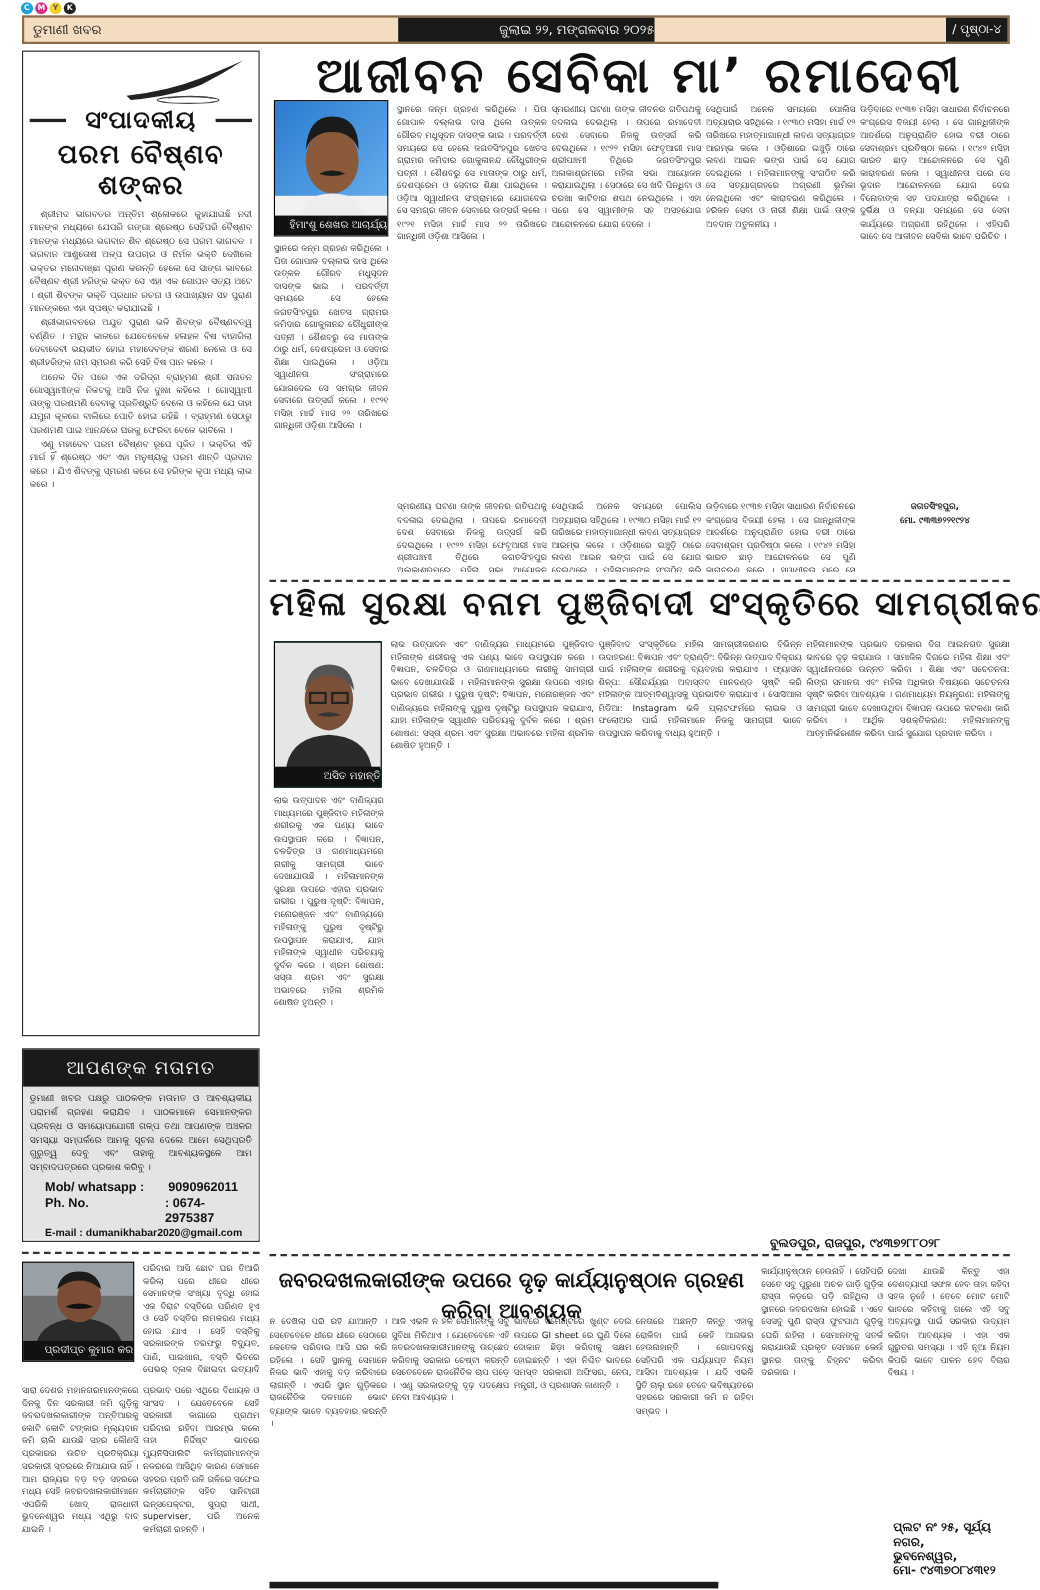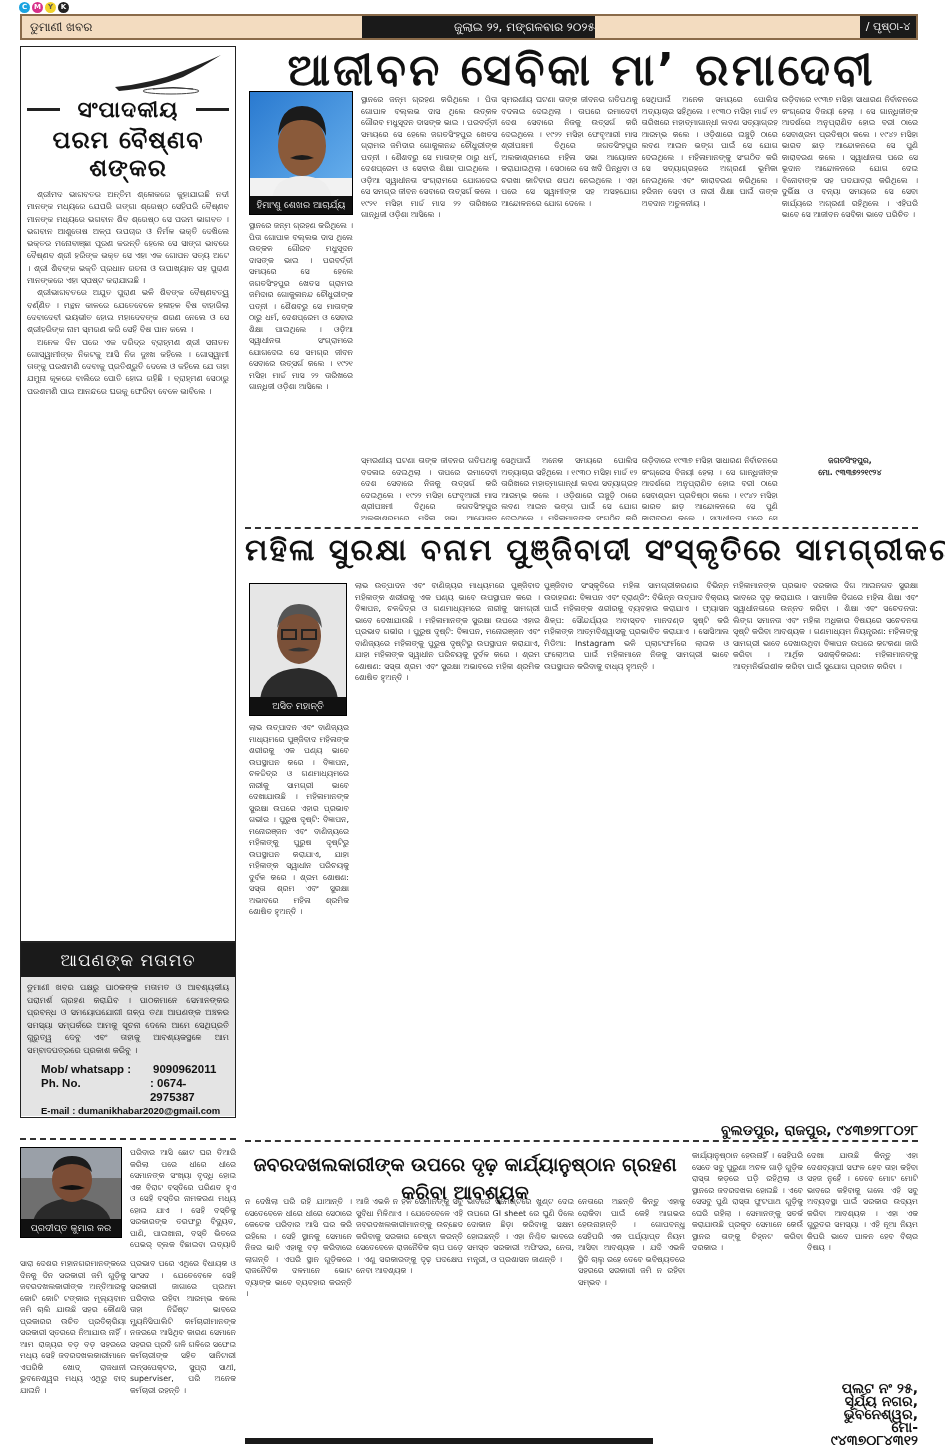--- a/index.html
+++ b/index.html
@@ -14,37 +14,37 @@
   .left-col{position:absolute;left:20px;top:46px;width:216px}
   .editorial{border:1.5px solid #222;height:896px;padding:4px 6px;position:relative}
   .quill{height:44px;position:relative}
   .quill svg{position:absolute;right:6px;top:2px}
   .ed-label{display:flex;align-items:center;justify-content:center;gap:18px;margin-top:2px}
   .ed-label .bar{flex:1;height:3px;background:#222}
   .ed-label .t{font-size:22px;font-weight:bold;letter-spacing:1px}
   .ed-title{font-size:24px;font-weight:bold;text-align:center;margin:4px 0 6px;letter-spacing:1px}
   .body-text{font-size:8.1px;line-height:12.3px;text-align:justify;color:#222;text-indent:10px}
   .body-text p{margin-bottom:0}
-  .opinion{margin-top:0;border:1.5px solid #222;height:176px}
+  .opinion{margin-top:11px;border:1.5px solid #222;height:176px}
   .op-head{background:#1a1a1a;color:#fff;text-align:center;font-size:17px;height:34px;line-height:34px;letter-spacing:1px}
   .op-body{background:#e4e4e4;padding:4px 6px;height:139px}
   .op-text{font-size:8.3px;line-height:12.5px;text-align:justify}
   .op-contact{font-family:"Liberation Sans",sans-serif;font-weight:bold;font-size:11.5px;margin-top:6px;line-height:14px}
   .op-contact .row{display:flex;padding-left:14px}
   .op-contact .k{width:112px}
   .op-contact .email{font-size:9.5px;padding-left:14px}
   .dash{border-top:2px dashed #333}
   .article1{position:absolute;left:245px;top:48px;width:673px}
   .headline{font-weight:bold;text-align:center;letter-spacing:3px;white-space:nowrap}
   .h1{font-size:44px;line-height:44px}
   .portrait{position:absolute;border:1px solid #000;background:#111;overflow:hidden}
-  .portrait .cap{position:absolute;left:0;right:0;bottom:0;height:18px;background:#111;color:#fff;font-size:9.5px;text-align:center;line-height:18px}
+  .portrait .cap{position:absolute;left:0;right:0;bottom:0;height:18px;background:#111;color:#fff;font-size:9.5px;text-align:right;line-height:18px}
   .cols{position:absolute;display:flex;gap:4px}
   .cols .col{flex:1;font-size:7.9px;line-height:11.5px;text-align:justify;color:#222;overflow:hidden}
-  .sign{text-align:right;font-size:14px;font-weight:bold;line-height:13px}
+  .sign{text-align:left;font-size:11px;font-weight:bold;line-height:13px}
   .h2{font-size:30px;line-height:36px;letter-spacing:2px}
   .h3{font-size:22px;line-height:28px;letter-spacing:1px}
   .bottom-rule{position:absolute;left:245px;top:1438px;width:408px;height:6px;background:#1a1a1a}
 </style>
 </head>
 <body>
 
 <div class="cmyk">
   <span style="background:#1aa3e0">C</span>
   <span style="background:#d8308a">M</span>
@@ -73,20 +73,21 @@
     <div class="ed-label">
       <span class="bar"></span>
       <span class="t">ସଂପାଦକୀୟ</span>
       <span class="bar"></span>
     </div>
     <div class="ed-title">ପରମ ବୈଷ୍ଣବ ଶଙ୍କର</div>
     <div class="body-text">
       <p>ଶ୍ରୀମଦ ଭାଗବତର ଅନ୍ତିମ ଶ୍ଳୋକରେ କୁହାଯାଇଛି ନଦୀ ମାନଙ୍କ ମଧ୍ୟରେ ଯେପରି ଗଙ୍ଗା ଶ୍ରେଷ୍ଠ ସେହିପରି ବୈଷ୍ଣବ ମାନଙ୍କ ମଧ୍ୟରେ ଭଗବାନ ଶିବ ଶ୍ରେଷ୍ଠ ସେ ପରମ ଭାଗବତ । ଭଗବାନ ଆଶୁତୋଷ ଅଳ୍ପ ଉପଚାର ଓ ନିର୍ମଳ ଭକ୍ତି ଦେଖିଲେ ଭକ୍ତର ମନୋବାଞ୍ଛା ପୂରଣ କରନ୍ତି ହେଲେ ସେ ସାଙ୍ଗ ଭାବରେ ବୈଷ୍ଣବ ଶ୍ରୀ ହରିଙ୍କ ଭକ୍ତ ସେ ଏହା ଏକ ଗୋପନ ସତ୍ୟ ଅଟେ । ଶ୍ରୀ ଶିବଙ୍କ ଭକ୍ତି ପ୍ରଧାନ ରଚନା ଓ ଉପାଖ୍ୟାନ ସହ ପୁରାଣ ମାନଙ୍କରେ ଏହା ସ୍ପଷ୍ଟ କରାଯାଇଛି ।</p>
       <p>ଶ୍ରୀଭାଗବତରେ ଅଯୁତ ପୁରାଣ ଭଳି ଶିବଙ୍କ ବୈଷ୍ଣବତ୍ୱ ବର୍ଣ୍ଣିତ । ମନ୍ଥନ କାଳରେ ଯେତେବେଳେ ହଳାହଳ ବିଷ ବାହାରିଲା ଦେବାଦେବୀ ଭୟଭୀତ ହୋଇ ମହାଦେବଙ୍କ ଶରଣ ନେଲେ ଓ ସେ ଶ୍ରୀହରିଙ୍କ ନାମ ସ୍ମରଣ କରି ସେହି ବିଷ ପାନ କଲେ ।</p>
       <p>ଅନେକ ଦିନ ପରେ ଏକ ଦରିଦ୍ର ବ୍ରାହ୍ମଣ ଶ୍ରୀ ସନାତନ ଗୋସ୍ୱାମୀଙ୍କ ନିକଟକୁ ଆସି ନିଜ ଦୁଃଖ କହିଲେ । ଗୋସ୍ୱାମୀ ତାଙ୍କୁ ପରଶମଣି ଦେବାକୁ ପ୍ରତିଶ୍ରୁତି ଦେଲେ ଓ କହିଲେ ଯେ ତାହା ଯମୁନା କୂଳରେ ବାଲିରେ ପୋତି ହୋଇ ରହିଛି । ବ୍ରାହ୍ମଣ ସେଠାରୁ ପରଶମଣି ପାଇ ଆନନ୍ଦରେ ଘରକୁ ଫେରିବା ବେଳେ ଭାବିଲେ ।</p>
+      <p>ଏଣୁ ମହାଦେବ ପରମ ବୈଷ୍ଣବ ରୂପେ ପୂଜିତ । ଭକ୍ତିର ଏହି ମାର୍ଗ ହିଁ ଶ୍ରେଷ୍ଠ ଏବଂ ଏହା ମନୁଷ୍ୟକୁ ପରମ ଶାନ୍ତି ପ୍ରଦାନ କରେ । ଯିଏ ଶିବଙ୍କୁ ସ୍ମରଣ କରେ ସେ ହରିଙ୍କ କୃପା ମଧ୍ୟ ଲାଭ କରେ ।</p>
     </div>
   </div>
 
   <div class="opinion">
     <div class="op-head">ଆପଣଙ୍କ ମତାମତ</div>
     <div class="op-body">
       <div class="op-text">ଡୁମାଣୀ ଖବର ପକ୍ଷରୁ ପାଠକଙ୍କ ମତାମତ ଓ ଆବଶ୍ୟକୀୟ ପରାମର୍ଶ ଗ୍ରହଣ କରାଯିବ । ପାଠକମାନେ ସେମାନଙ୍କର ପ୍ରବନ୍ଧ ଓ ସମୟୋପଯୋଗୀ ଗଳ୍ପ ତଥା ଆପଣଙ୍କ ଅଞ୍ଚଳର ସମସ୍ୟା ସମ୍ପର୍କରେ ଆମକୁ ସୂଚନା ଦେଲେ ଆମେ ସେଥିପ୍ରତି ଗୁରୁତ୍ୱ ଦେବୁ ଏବଂ ତାହାକୁ ଆବଶ୍ୟକସ୍ଥଳେ ଆମ ସମ୍ବାଦପତ୍ରରେ ପ୍ରକାଶ କରିବୁ ।</div>
       <div class="op-contact">
         <div class="row">
           <span class="k">Mob/ whatsapp :</span>

